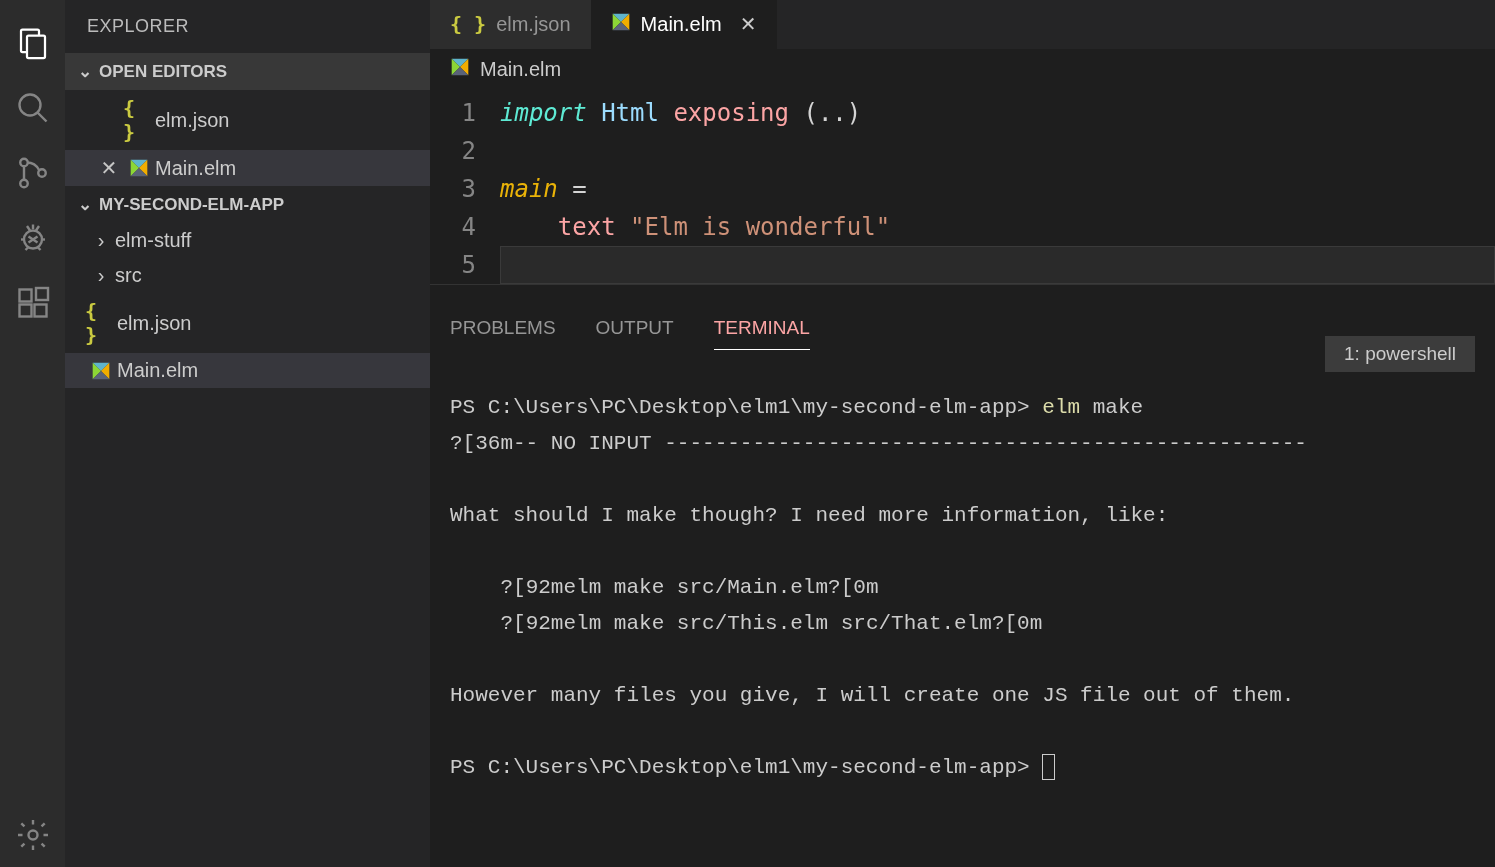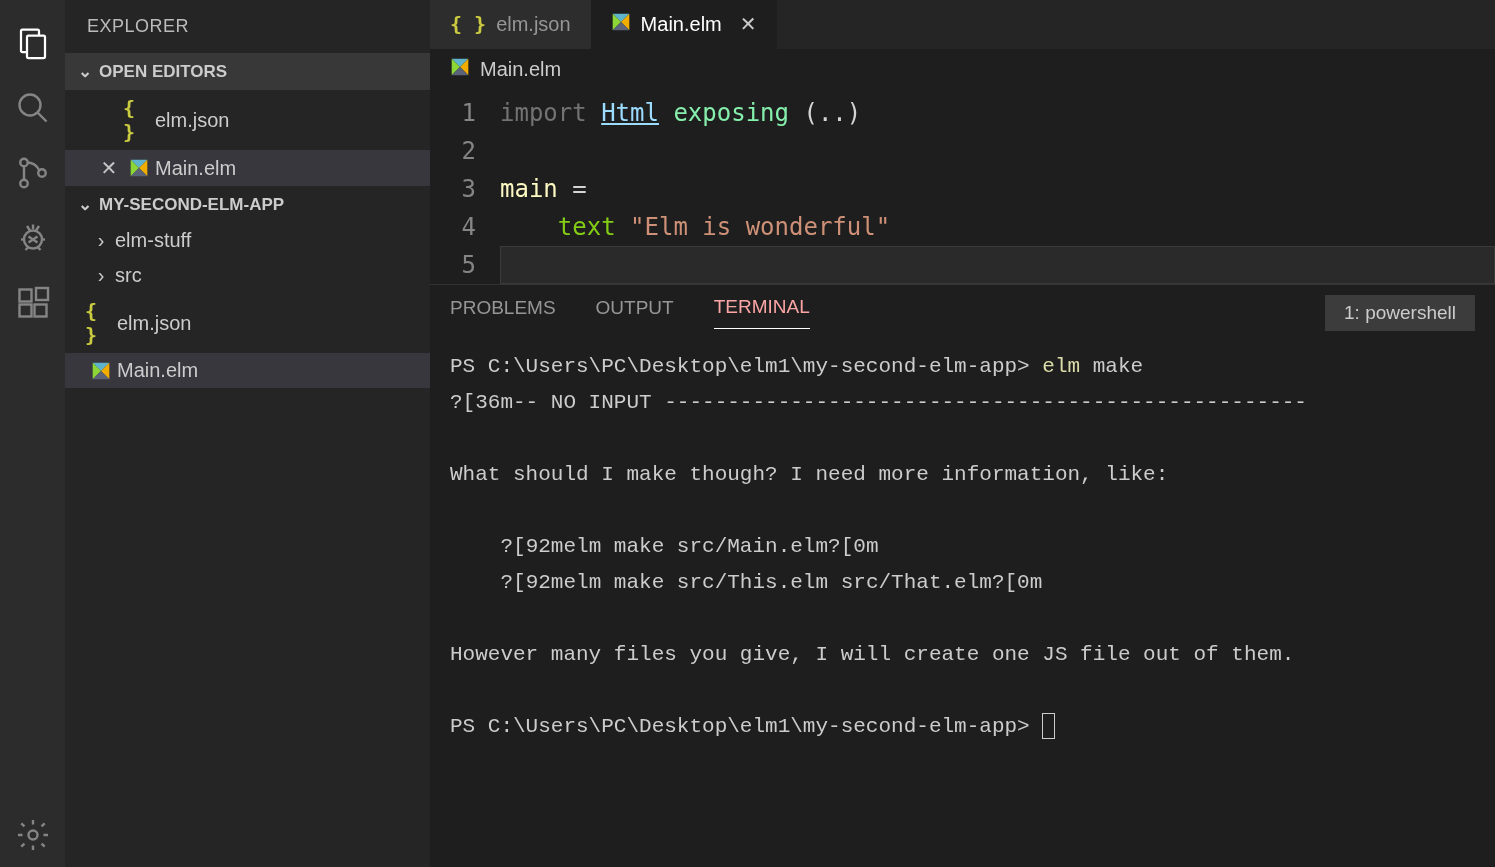--- a/index.html
+++ b/index.html
@@ -122,47 +122,47 @@
   }
   .gutter {
     width: 70px;
     text-align: right;
     color: #858585;
     padding-right: 24px;
   }
   .gutter div { height: 38px; line-height:38px; }
   .code { flex:1; }
   .code .line { height:38px; line-height:38px; white-space:pre; }
-  .kw-import { color: #737373; }
-  .kw-exposing { color: #86efac; }
-  .ident-Html { color: #9cdcfe; text-decoration: underline; }
+  .kw-import { color: #5eead4; font-style: italic; }
+  .kw-exposing { color: #fca5a5; }
+  .ident-Html { color: #9cdcfe; }
   .punct { color: #d4d4d4; }
-  .ident { color: #84cc16; }
-  .fn { color: #fef9c3; }
+  .ident { color: #fca5a5; }
+  .fn { color: #eab308; font-style: italic; }
   .str { color: #ce9178; }
   .eq { color: #d4d4d4; }
   .line-highlight { background: #2a2a2a; border:1px solid #3a3a3a; }
 
   .panel {
     height: 622px;
     background: #1e1e1e;
     border-top: 1px solid #333;
     display:flex;
     flex-direction:column;
   }
   .panel-tabs {
     display:flex;
     align-items:center;
     padding: 10px 20px 0 20px;
     gap: 40px;
     font-size: 19px;
   }
   .panel-tab { color:#969696; padding-bottom:10px; cursor:pointer; }
   .panel-tab.active { color:#fca5a5; border-bottom:1px solid #ffffff; }
-  .panel-right { margin-left:auto; background:#3c3c3c; padding:6px 18px; font-size:19px; color:#cccccc; border:1px solid #3c3c3c;}
+  .panel-right { margin-left:auto; background:#3c3c3c; padding:6px 18px; font-size:19px; color:#cccccc; border:1px solid #3c3c3c;margin-top:41px;}
 
   .terminal {
     flex:1;
     font-family: Liberation Mono, monospace;
     font-size: 21px;
     color: #cccccc;
     padding: 18px 20px;
     line-height: 36px;
     white-space: pre-wrap;
     overflow:hidden;

